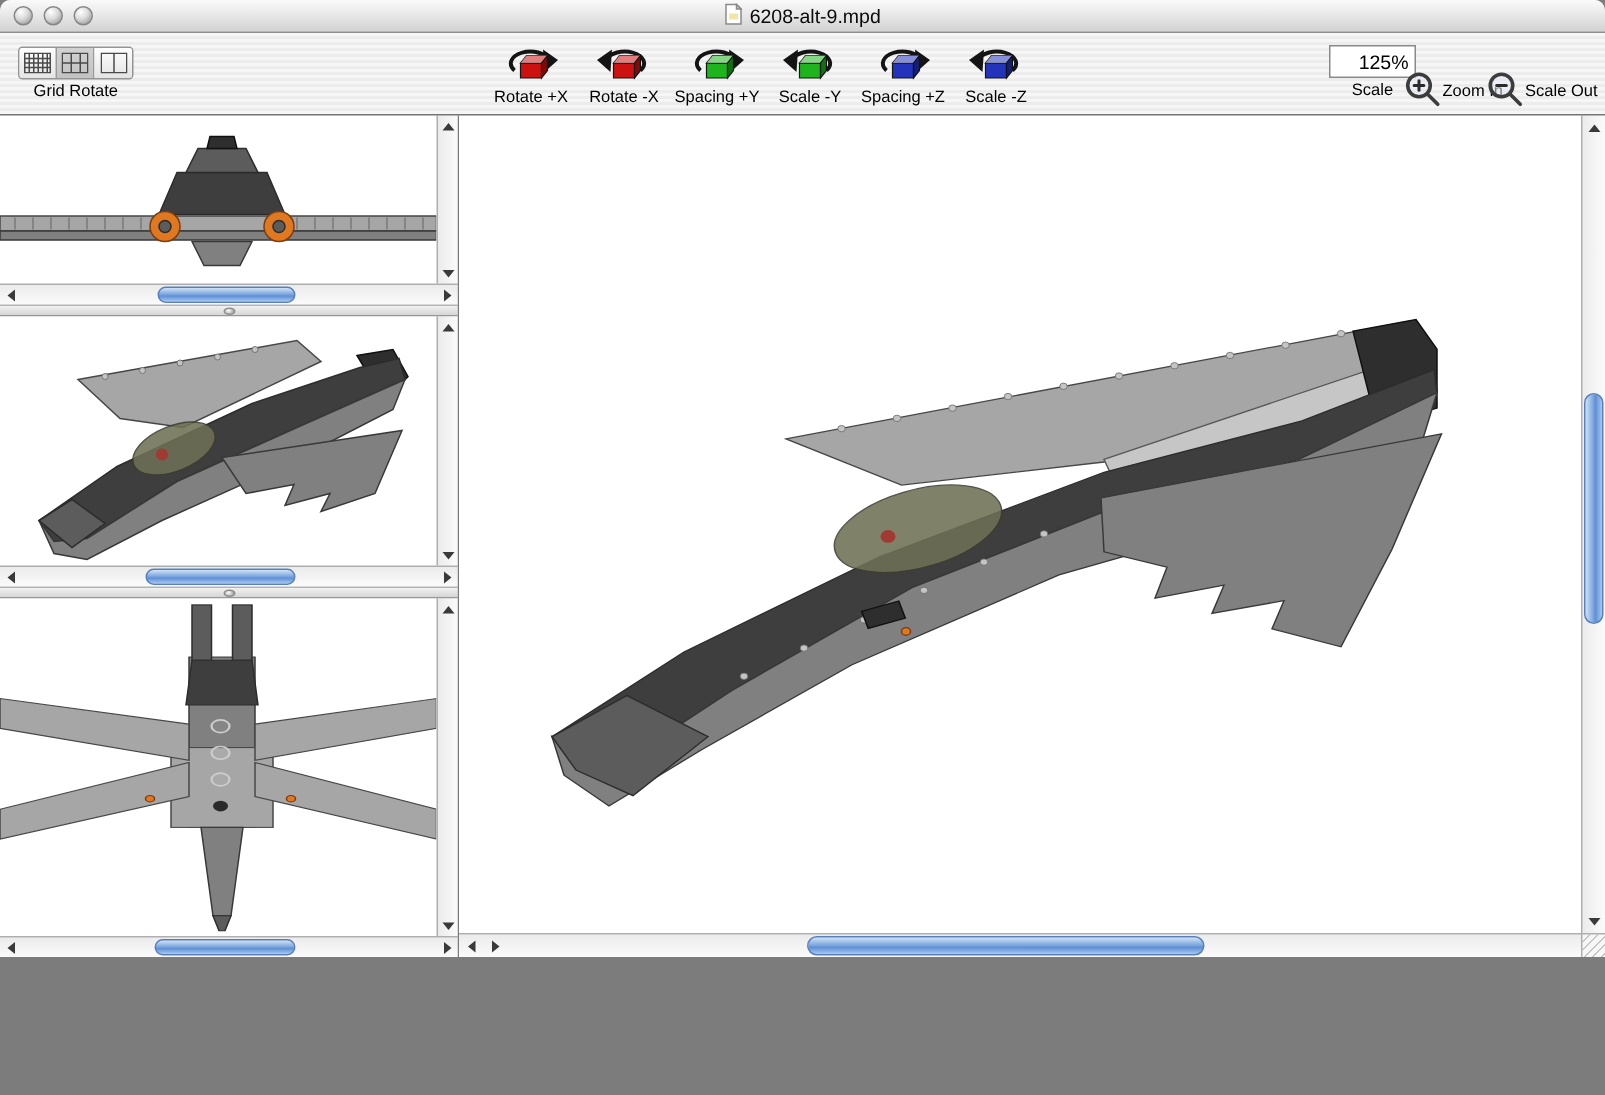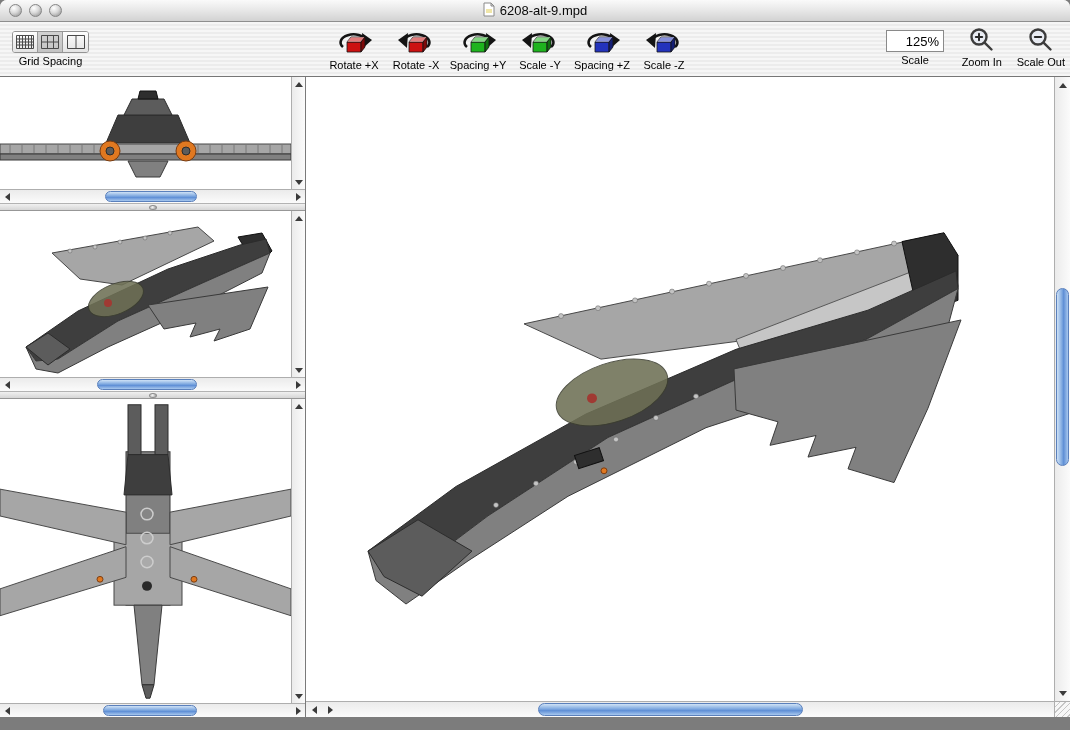--- a/index.html
+++ b/index.html
@@ -1,18 +1,18 @@
 <!DOCTYPE html>
 <html style="--dark: #3e3e3e; --mid: #5c5c5c; --gray: #808080; --light: #a6a6a6; --pale: #c6c6c6; --canopy: #6e7055; --orange: #e07820; --minifig: #a03a33; --scroll-thumb: #7fa9e0;"><head>
 <meta charset="utf-8">
 <style>
   *{box-sizing:border-box;margin:0;padding:0}
   html,body{width:1070px;height:730px}
   body{font-family:"Liberation Sans",sans-serif;background:#7c7c7c;overflow:hidden}
-  .window{width:1070px;height:717px;display:flex;flex-direction:column;background:#ececec;border-radius:7px 7px 0 0;overflow:hidden}
+  .window{width:1070px;height:638px;display:flex;flex-direction:column;background:#ececec;border-radius:7px 7px 0 0;overflow:hidden}
 
   
   .titlebar{height:22px;flex:0 0 22px;background:linear-gradient(#fafafa,#e9e9e9 45%,#d2d2d2);border-bottom:1px solid #8e8e8e;position:relative;display:flex;align-items:center}
   .traffic{display:flex;gap:7px;margin-left:9px;z-index:2}
   .light{width:13px;height:13px;border-radius:50%;background:radial-gradient(circle at 35% 28%,#ffffff,#d9d9d9 45%,#9a9a9a 88%);border:1px solid #868686}
   .title{position:absolute;left:0;right:0;top:0;bottom:0;display:flex;align-items:center;justify-content:center;gap:5px;font-size:13px;color:#0a0a0a}
 
   
   .toolbar{height:55px;flex:0 0 55px;background:repeating-linear-gradient(180deg,#f6f6f6 0 2px,#ececec 2px 4px);border-bottom:1px solid #767676;position:relative}
   .tb-label{font-size:11px;color:#000;text-align:center;margin-top:2px;white-space:nowrap}
@@ -25,21 +25,21 @@
   .rotate-group{position:absolute;left:323px;top:5px;display:flex}
   .rot{width:62px;display:flex;flex-direction:column;align-items:center}
   .rot-icon{width:36px;height:30px}
   .arrow{stroke:#141414;stroke-width:2.6;fill:none}
   .arrowhead{fill:#141414}
   .edge{stroke:#161616;stroke-width:.8}
   .shade-top{fill:rgba(255,255,255,.45)}
   .shade-side{fill:rgba(0,0,0,.38)}
   .scale-group{position:absolute;right:126px;top:8px;display:flex;flex-direction:column;align-items:center}
   .scale-input{width:58px;height:22px;border:1px solid #8a8a8a;background:#fff;font-family:"Liberation Sans",sans-serif;font-size:13px;text-align:right;padding-right:4px;color:#000}
-  .zoomgrp{position:absolute;top:4px;display:flex;flex-direction:column;align-items:center}
+  .zoomgrp{position:absolute;top:24px;display:flex;flex-direction:row;align-items:center}
   .zoom-in{right:68px}
   .zoom-out{right:5px}
   .mag{width:27px;height:28px}
   .magline{stroke:#3c3c3c;stroke-width:2.4;fill:none;stroke-linecap:round}
   .maglens{fill:rgba(225,232,244,.55);stroke:#3c3c3c;stroke-width:2.4}
   .magsign{stroke:#2a2a2a;stroke-width:2;stroke-linecap:round}
 
   
   .content{flex:1;display:flex;min-height:0}
   .left-col{width:306px;flex:0 0 306px;border-right:1px solid #7a7a7a;display:flex;flex-direction:column;background:#fff}
@@ -126,21 +126,21 @@
           <svg class="gridglyph" width="18" height="14" viewBox="0 0 18 14">
             <path d="M.5,.5H17.5V13.5H.5Z M6.5,.5V13.5 M12.5,.5V13.5 M.5,7H17.5"></path>
           </svg>
         </div>
         <div class="seg">
           <svg class="gridglyph" width="18" height="14" viewBox="0 0 18 14">
             <path d="M.5,.5H17.5V13.5H.5Z M9,.5V13.5"></path>
           </svg>
         </div>
       </div>
-      <div class="tb-label">Grid Spacing</div>
+      <div class="tb-label">Grid Rotate</div>
     </div>
 
     <div class="rotate-group">
 
       <div class="rot">
         <svg class="rot-icon" viewBox="0 0 36 30">
           <g>
               <path class="arrow" d="M7,20 A13,8 0 1 1 30,13"></path>
               <polygon class="arrowhead" points="26,6 36,13 27,21"></polygon>
             </g>

